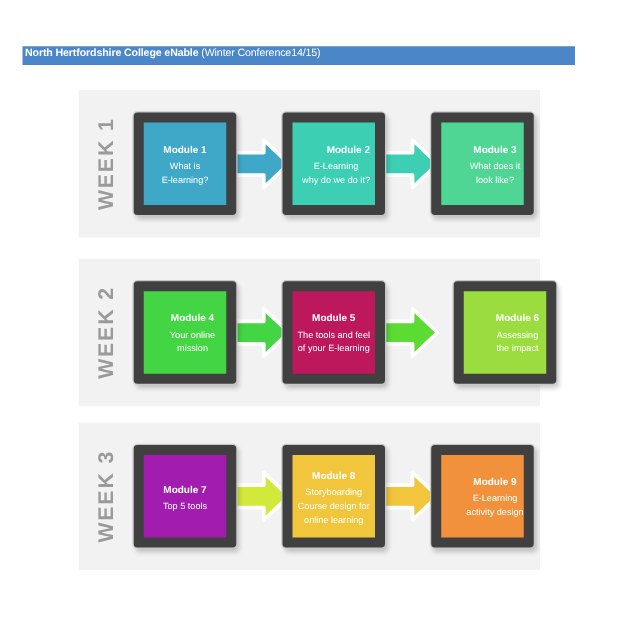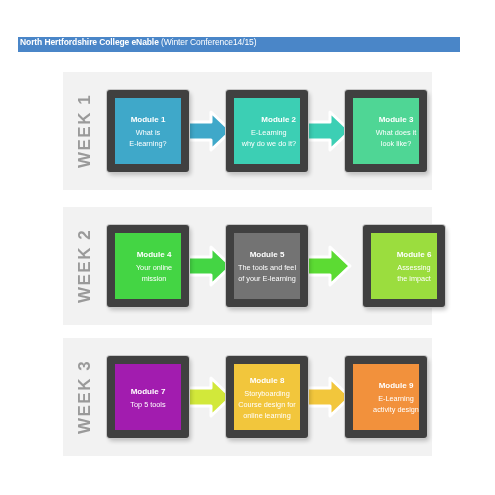--- a/index.html
+++ b/index.html
@@ -192,21 +192,21 @@
         </svg>
     </div>
 
     <div class="module-box mb-0" style="background-color: rgb(68, 213, 68); padding-left: 16px;">
       <div class="m-title">Module 4</div>
       <div class="m-desc">
           <div>Your online</div>
           <div>mission</div>
         </div>
     </div>
-    <div class="module-box mb-1" style="background-color: #737373;">
+    <div class="module-box mb-1" style="background-color: #be185d;">
       <div class="m-title">Module 5</div>
       <div class="m-desc">
           <div>The tools and feel</div>
           <div>of your E-learning</div>
         </div>
     </div>
     <div class="module-box mb-2" style="background-color: rgb(155, 221, 62); margin-left: 18px;">
       <div class="m-title">Module 6</div>
       <div class="m-desc">
           <div>Assessing</div>

